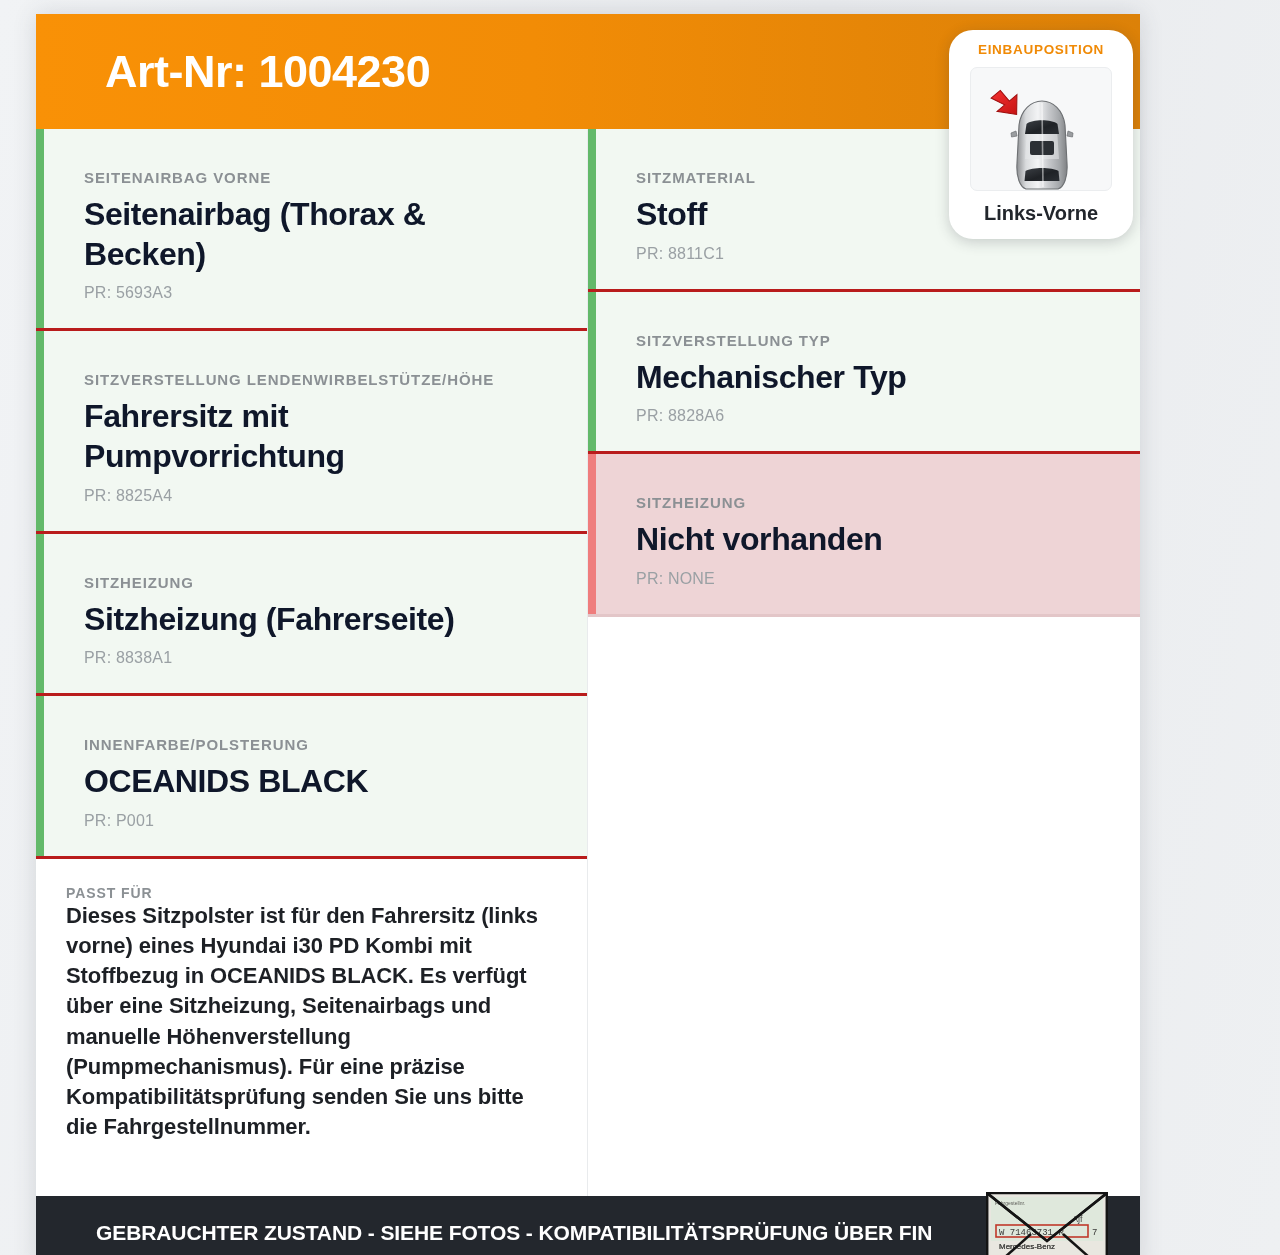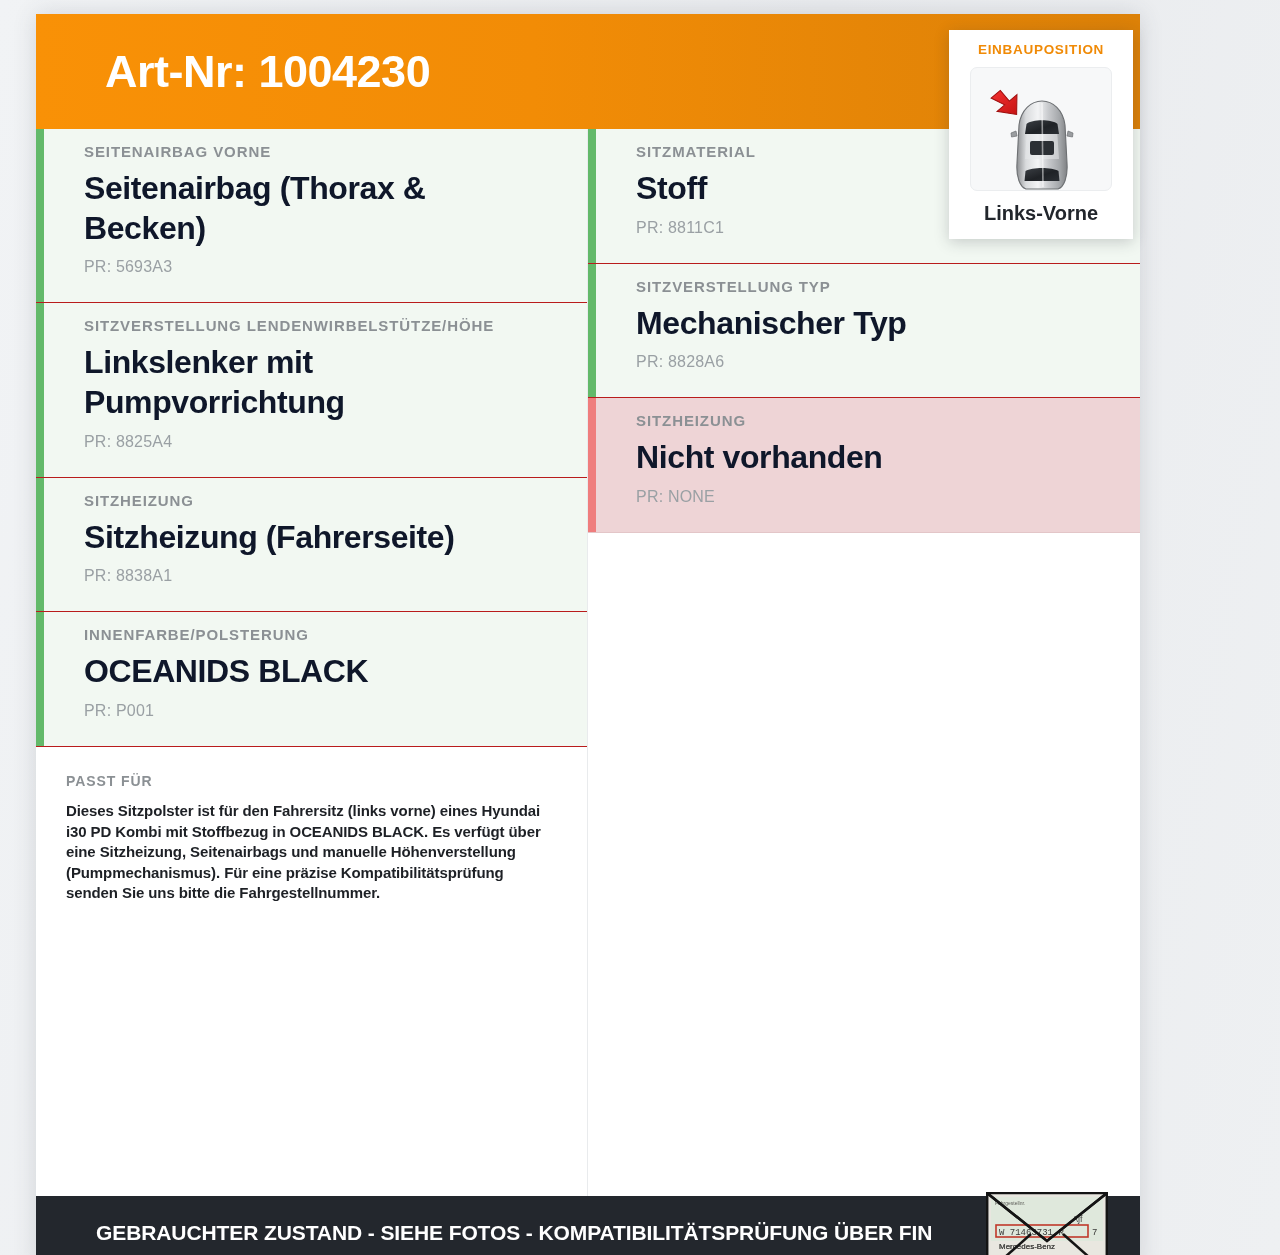--- a/index.html
+++ b/index.html
@@ -48,21 +48,21 @@
     line-height: 1;
   }
 
   
   .position-card {
     position: absolute;
     right: 7px;
     top: 16px;
     width: 184px;
     background: #ffffff;
-    border-radius: 0;
+    border-radius: 24px;
     box-shadow: 0 3px 14px rgba(40,45,55,0.22);
     padding: 12px 12px 14px 12px;
     text-align: center;
     z-index: 30;
   }
   .position-heading {
     color: #f08a06;
     font-size: 13.5px;
     font-weight: bold;
     letter-spacing: 0.7px;
@@ -96,23 +96,23 @@
   .col {
     width: 604px;
     display: flex;
     flex-direction: column;
     position: relative;
   }
   .col-left { border-right: 1px solid #e9ebed; }
 
   .spec-row {
     position: relative;
-    padding: 14px 32px 26px 48px;
+    padding: 40px 32px 26px 48px;
     background: #f2f8f2;
-    border-bottom: 1px solid #b91c1c;
+    border-bottom: 3px solid #b91c1c;
   }
   .spec-row::before {
     content: "";
     position: absolute;
     left: 0; top: 0; bottom: 0;
     width: 8px;
     background: #63b96a;
   }
   .spec-row.absent { background: #eed4d6; border-bottom-color: #e3c6c8; }
   .spec-row.absent::before { background: #ef7d7d; }
@@ -144,24 +144,23 @@
     padding: 26px 34px 24px 30px;
     background: #ffffff;
     flex: 1 1 auto;
   }
   .desc-label {
     font-size: 14px;
     font-weight: bold;
     letter-spacing: 0.9px;
     color: #8b9094;
     text-transform: uppercase;
-    margin-bottom: 12px;
   }
   .desc-text {
-    font-size: 15px;
+    font-size: 22px;
     font-weight: bold;
     color: #1d2025;
     line-height: 1.37;
     letter-spacing: -0.1px;
   }
 
   .col-filler { flex: 1 1 auto; background: #ffffff; }
 
   
   .footer {
@@ -254,21 +253,21 @@
       <div class="col col-left">
 
         <div class="spec-row">
           <div class="spec-label">SEITENAIRBAG VORNE</div>
           <div class="spec-value">Seitenairbag (Thorax &amp; Becken)</div>
           <div class="spec-pr">PR: 5693A3</div>
         </div>
 
         <div class="spec-row">
           <div class="spec-label">SITZVERSTELLUNG LENDENWIRBELSTÜTZE/HÖHE</div>
-          <div class="spec-value">Linkslenker mit Pumpvorrichtung</div>
+          <div class="spec-value">Fahrersitz mit Pumpvorrichtung</div>
           <div class="spec-pr">PR: 8825A4</div>
         </div>
 
         <div class="spec-row">
           <div class="spec-label">SITZHEIZUNG</div>
           <div class="spec-value">Sitzheizung (Fahrerseite)</div>
           <div class="spec-pr">PR: 8838A1</div>
         </div>
 
         <div class="spec-row">

